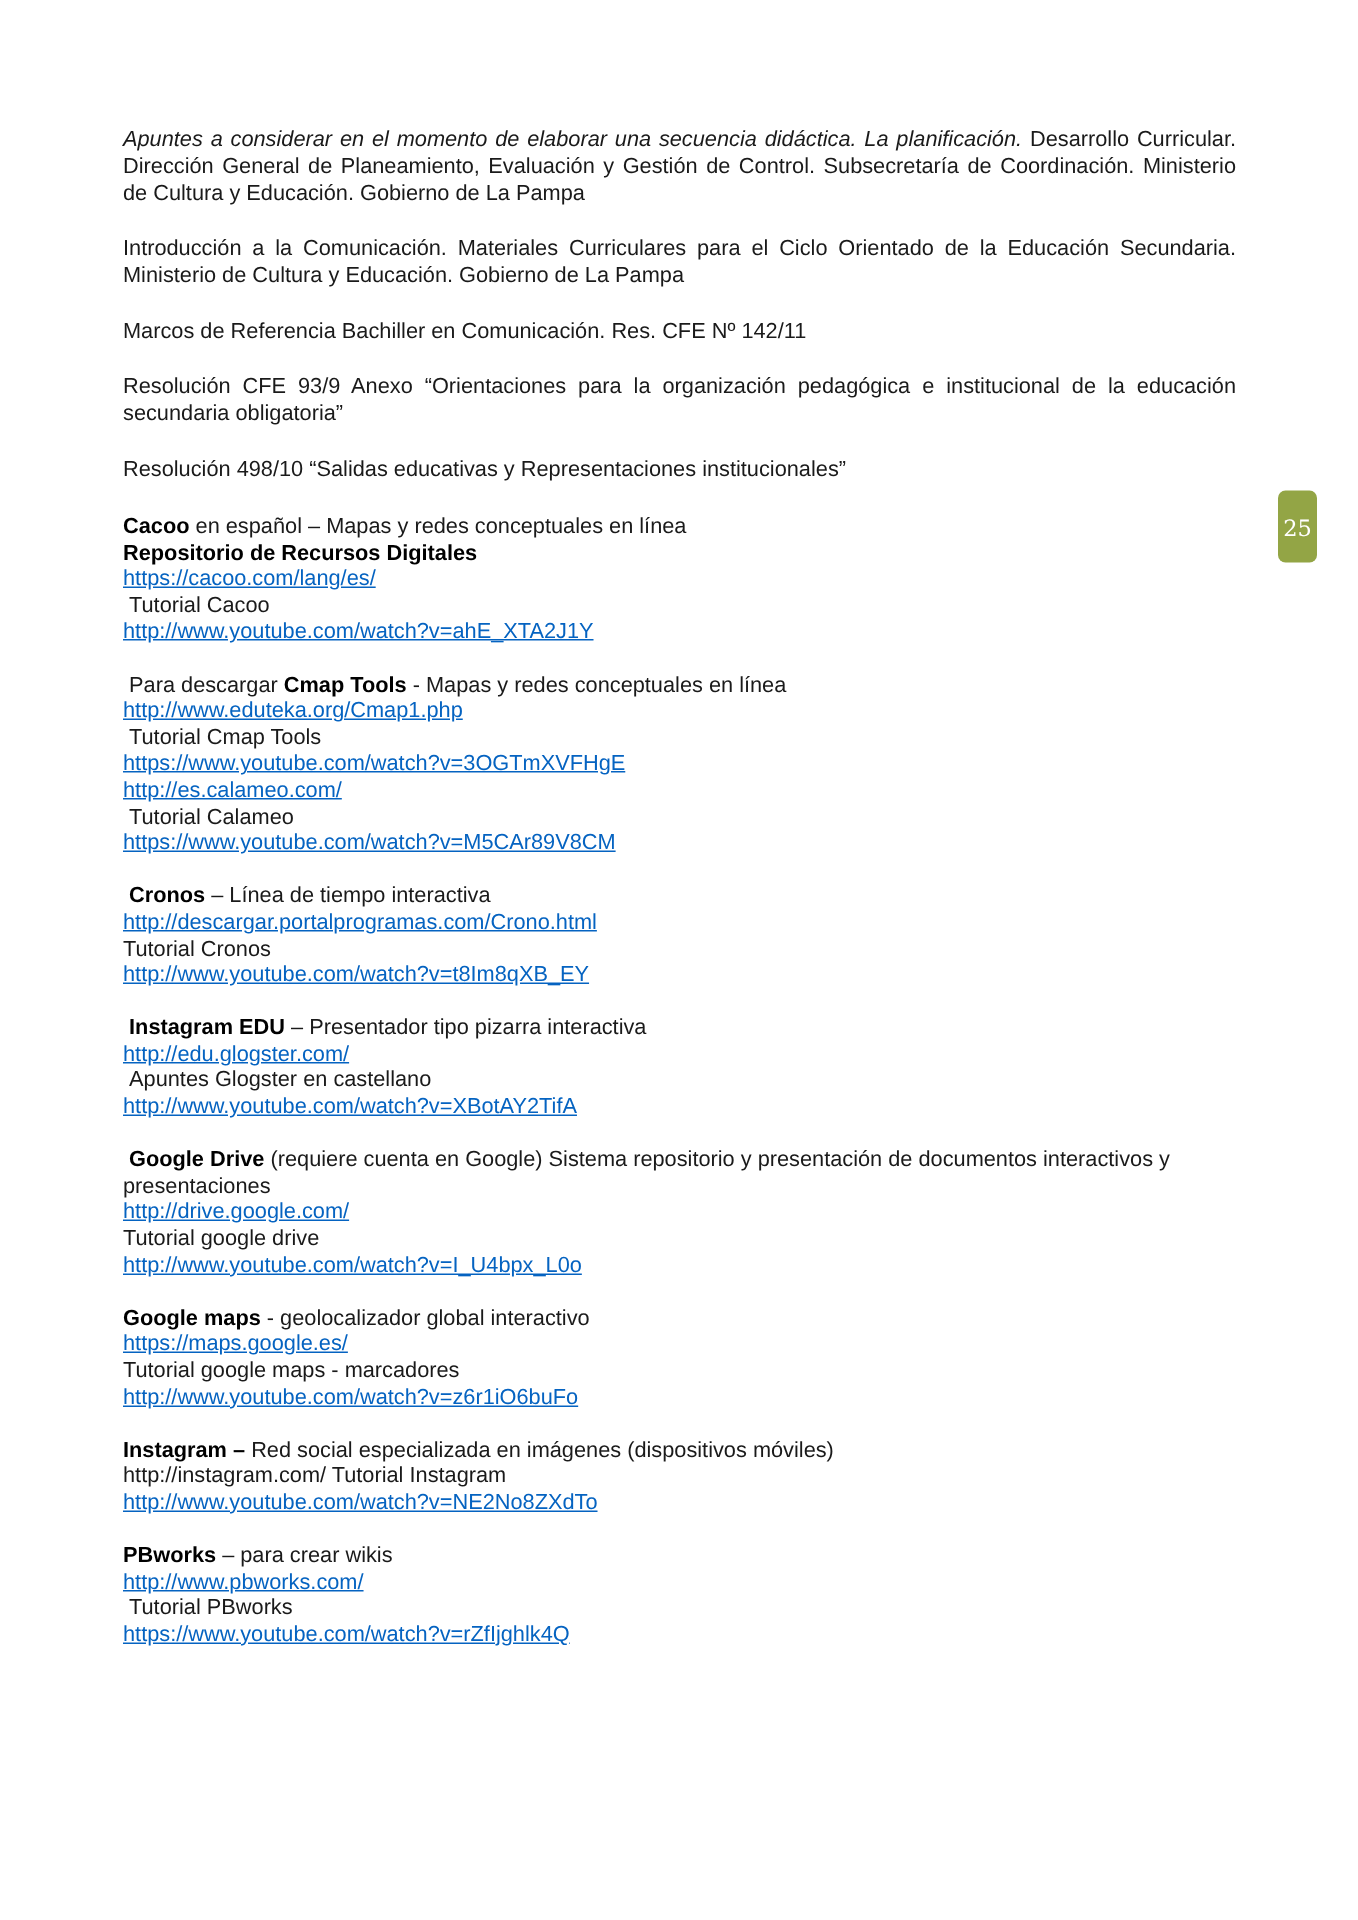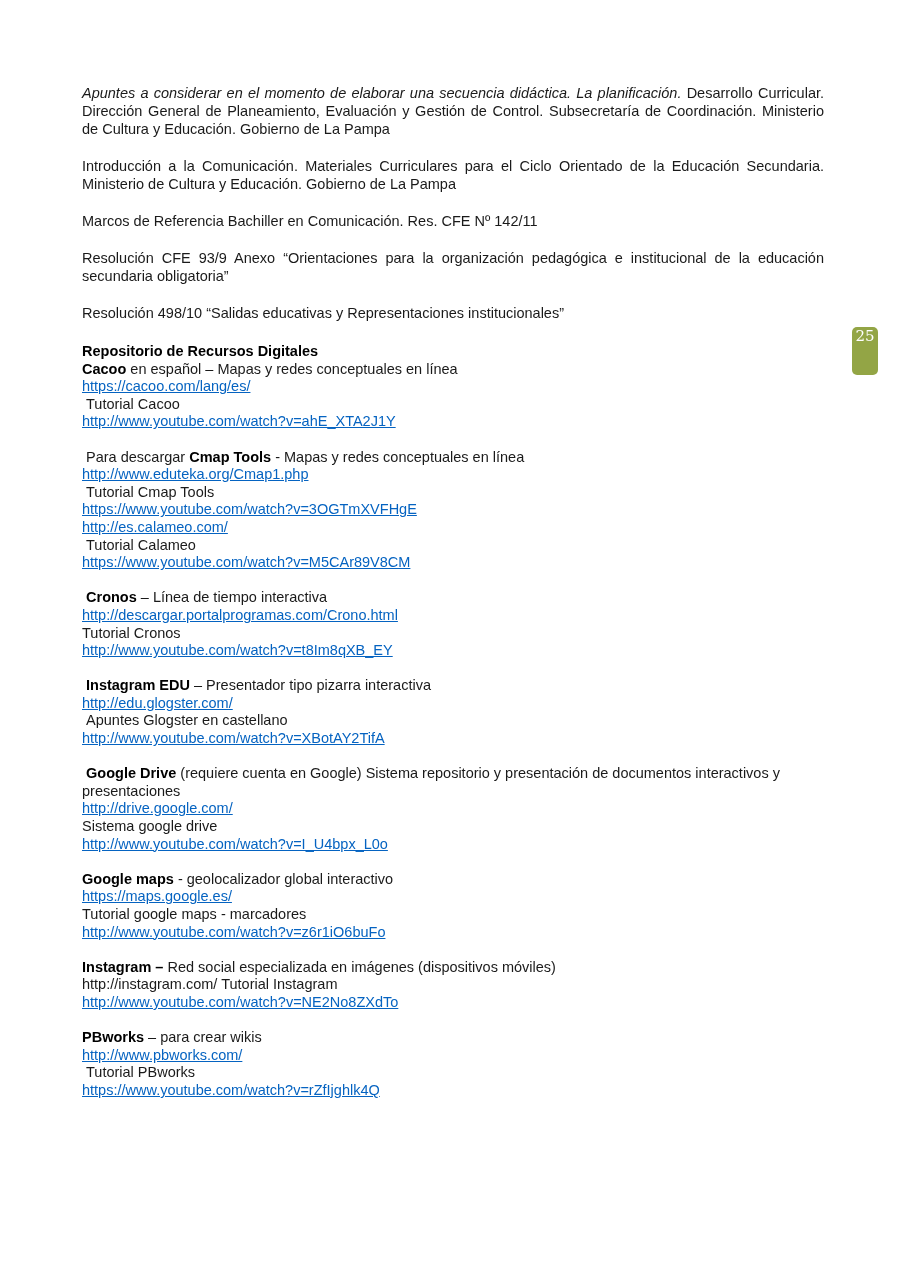--- a/index.html
+++ b/index.html
@@ -49,21 +49,21 @@
     right: 27px;
     top: 327px;
     width: 26px;
     height: 48px;
     background: var(--badge-color, #93A545);
     border-radius: 5px;
     color: #ffffff;
     font-family: "DejaVu Serif", serif;
     font-size: 15px;
     text-align: center;
-    padding-top: 0;
+    padding-top: 16px;
   }
 </style>
 </head>
 <body>
 
 <div class="page">
 
   <div class="page-badge">25</div>
 
   <div class="content">
@@ -73,22 +73,22 @@
 
     <p class="para justify">Introducción a la Comunicación. Materiales Curriculares para el Ciclo Orientado de la Educación Secundaria. Ministerio de Cultura y Educación. Gobierno de La Pampa</p>
 
     <p class="para">Marcos de Referencia Bachiller en Comunicación. Res. CFE Nº 142/11</p>
 
     <p class="para justify">Resolución CFE 93/9 Anexo “Orientaciones para la organización pedagógica e institucional de la educación secundaria obligatoria”</p>
 
     <p class="para">Resolución 498/10 “Salidas educativas y Representaciones institucionales”</p>
 
     <div class="resources">
+        <div class="rline"><strong>Cacoo</strong> en español – Mapas y redes conceptuales en línea</div>
         <div class="rline"><strong>Repositorio de Recursos Digitales</strong></div>
-        <div class="rline"><strong>Cacoo</strong> en español – Mapas y redes conceptuales en línea</div>
         <div class="rline"><a href="#" class="link">https://cacoo.com/lang/es/</a></div>
         <div class="rline"> Tutorial Cacoo</div>
         <div class="rline"><a href="#" class="link">http://www.youtube.com/watch?v=ahE_XTA2J1Y</a></div>
         <div class="rgap"></div>
         <div class="rline"> Para descargar <strong>Cmap Tools</strong> - Mapas y redes conceptuales en línea</div>
         <div class="rline"><a href="#" class="link">http://www.eduteka.org/Cmap1.php</a></div>
         <div class="rline"> Tutorial Cmap Tools</div>
         <div class="rline"><a href="#" class="link">https://www.youtube.com/watch?v=3OGTmXVFHgE</a></div>
         <div class="rline"><a href="#" class="link">http://es.calameo.com/</a></div>
         <div class="rline"> Tutorial Calameo</div>
@@ -99,21 +99,21 @@
         <div class="rline">Tutorial Cronos</div>
         <div class="rline"><a href="#" class="link">http://www.youtube.com/watch?v=t8Im8qXB_EY</a></div>
         <div class="rgap"></div>
         <div class="rline"> <strong>Instagram EDU</strong> – Presentador tipo pizarra interactiva</div>
         <div class="rline"><a href="#" class="link">http://edu.glogster.com/</a></div>
         <div class="rline"> Apuntes Glogster en castellano</div>
         <div class="rline"><a href="#" class="link">http://www.youtube.com/watch?v=XBotAY2TifA</a></div>
         <div class="rgap"></div>
         <div class="rline"> <strong>Google Drive</strong> (requiere cuenta en Google) Sistema repositorio y presentación de documentos interactivos y presentaciones</div>
         <div class="rline"><a href="#" class="link">http://drive.google.com/</a></div>
-        <div class="rline">Sistema google drive</div>
+        <div class="rline">Tutorial google drive</div>
         <div class="rline"><a href="#" class="link">http://www.youtube.com/watch?v=I_U4bpx_L0o</a></div>
         <div class="rgap"></div>
         <div class="rline"><strong>Google maps</strong> - geolocalizador global interactivo</div>
         <div class="rline"><a href="#" class="link">https://maps.google.es/</a></div>
         <div class="rline">Tutorial google maps - marcadores</div>
         <div class="rline"><a href="#" class="link">http://www.youtube.com/watch?v=z6r1iO6buFo</a></div>
         <div class="rgap"></div>
         <div class="rline"><strong>Instagram –</strong> Red social especializada en imágenes (dispositivos móviles)</div>
         <div class="rline">http://instagram.com/ Tutorial Instagram</div>
         <div class="rline"><a href="#" class="link">http://www.youtube.com/watch?v=NE2No8ZXdTo</a></div>

